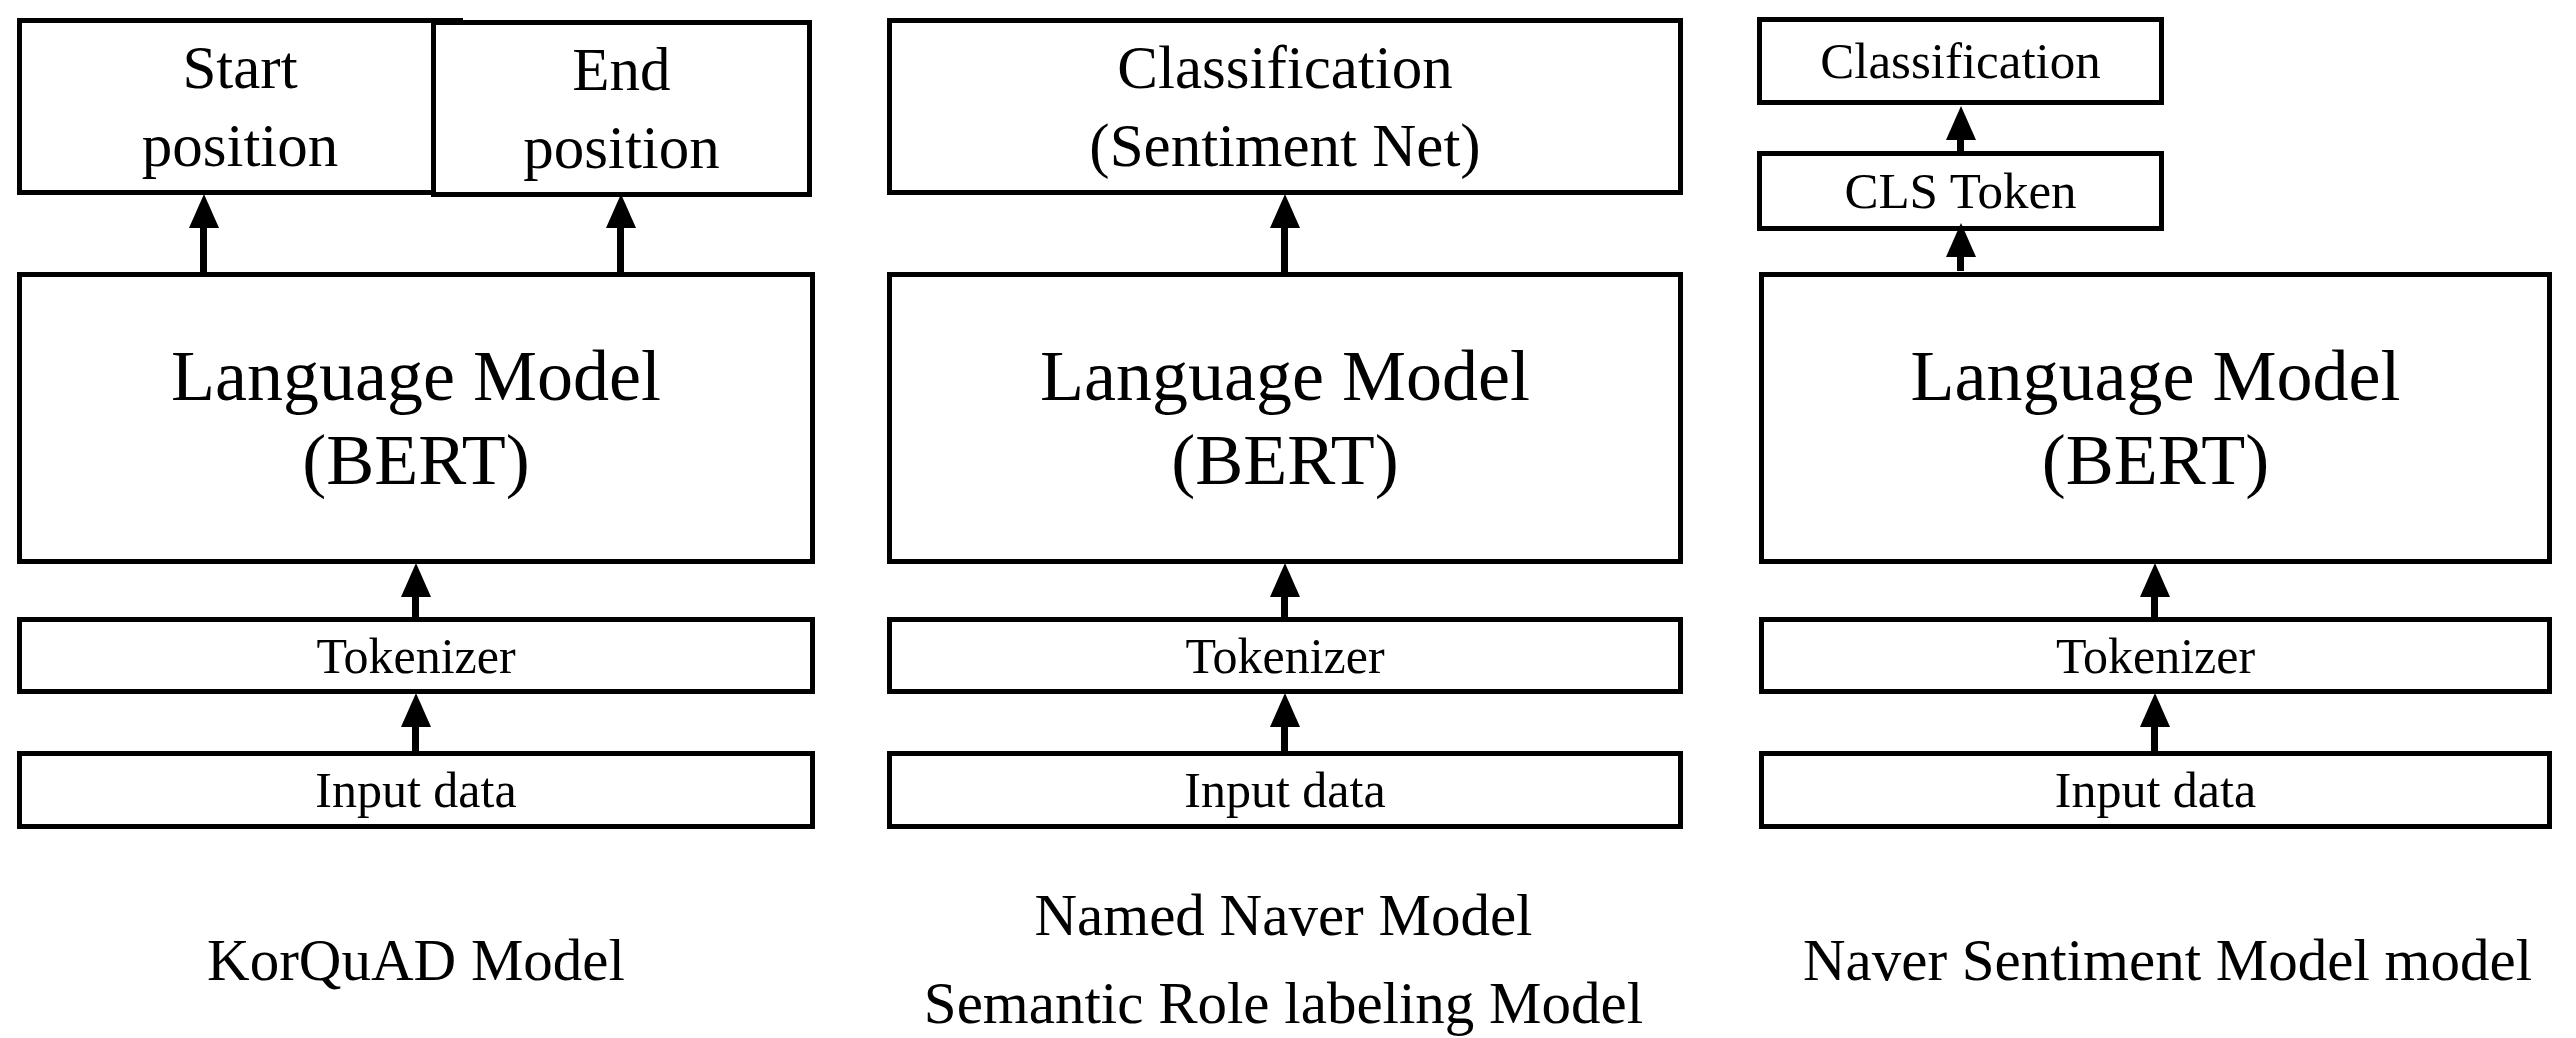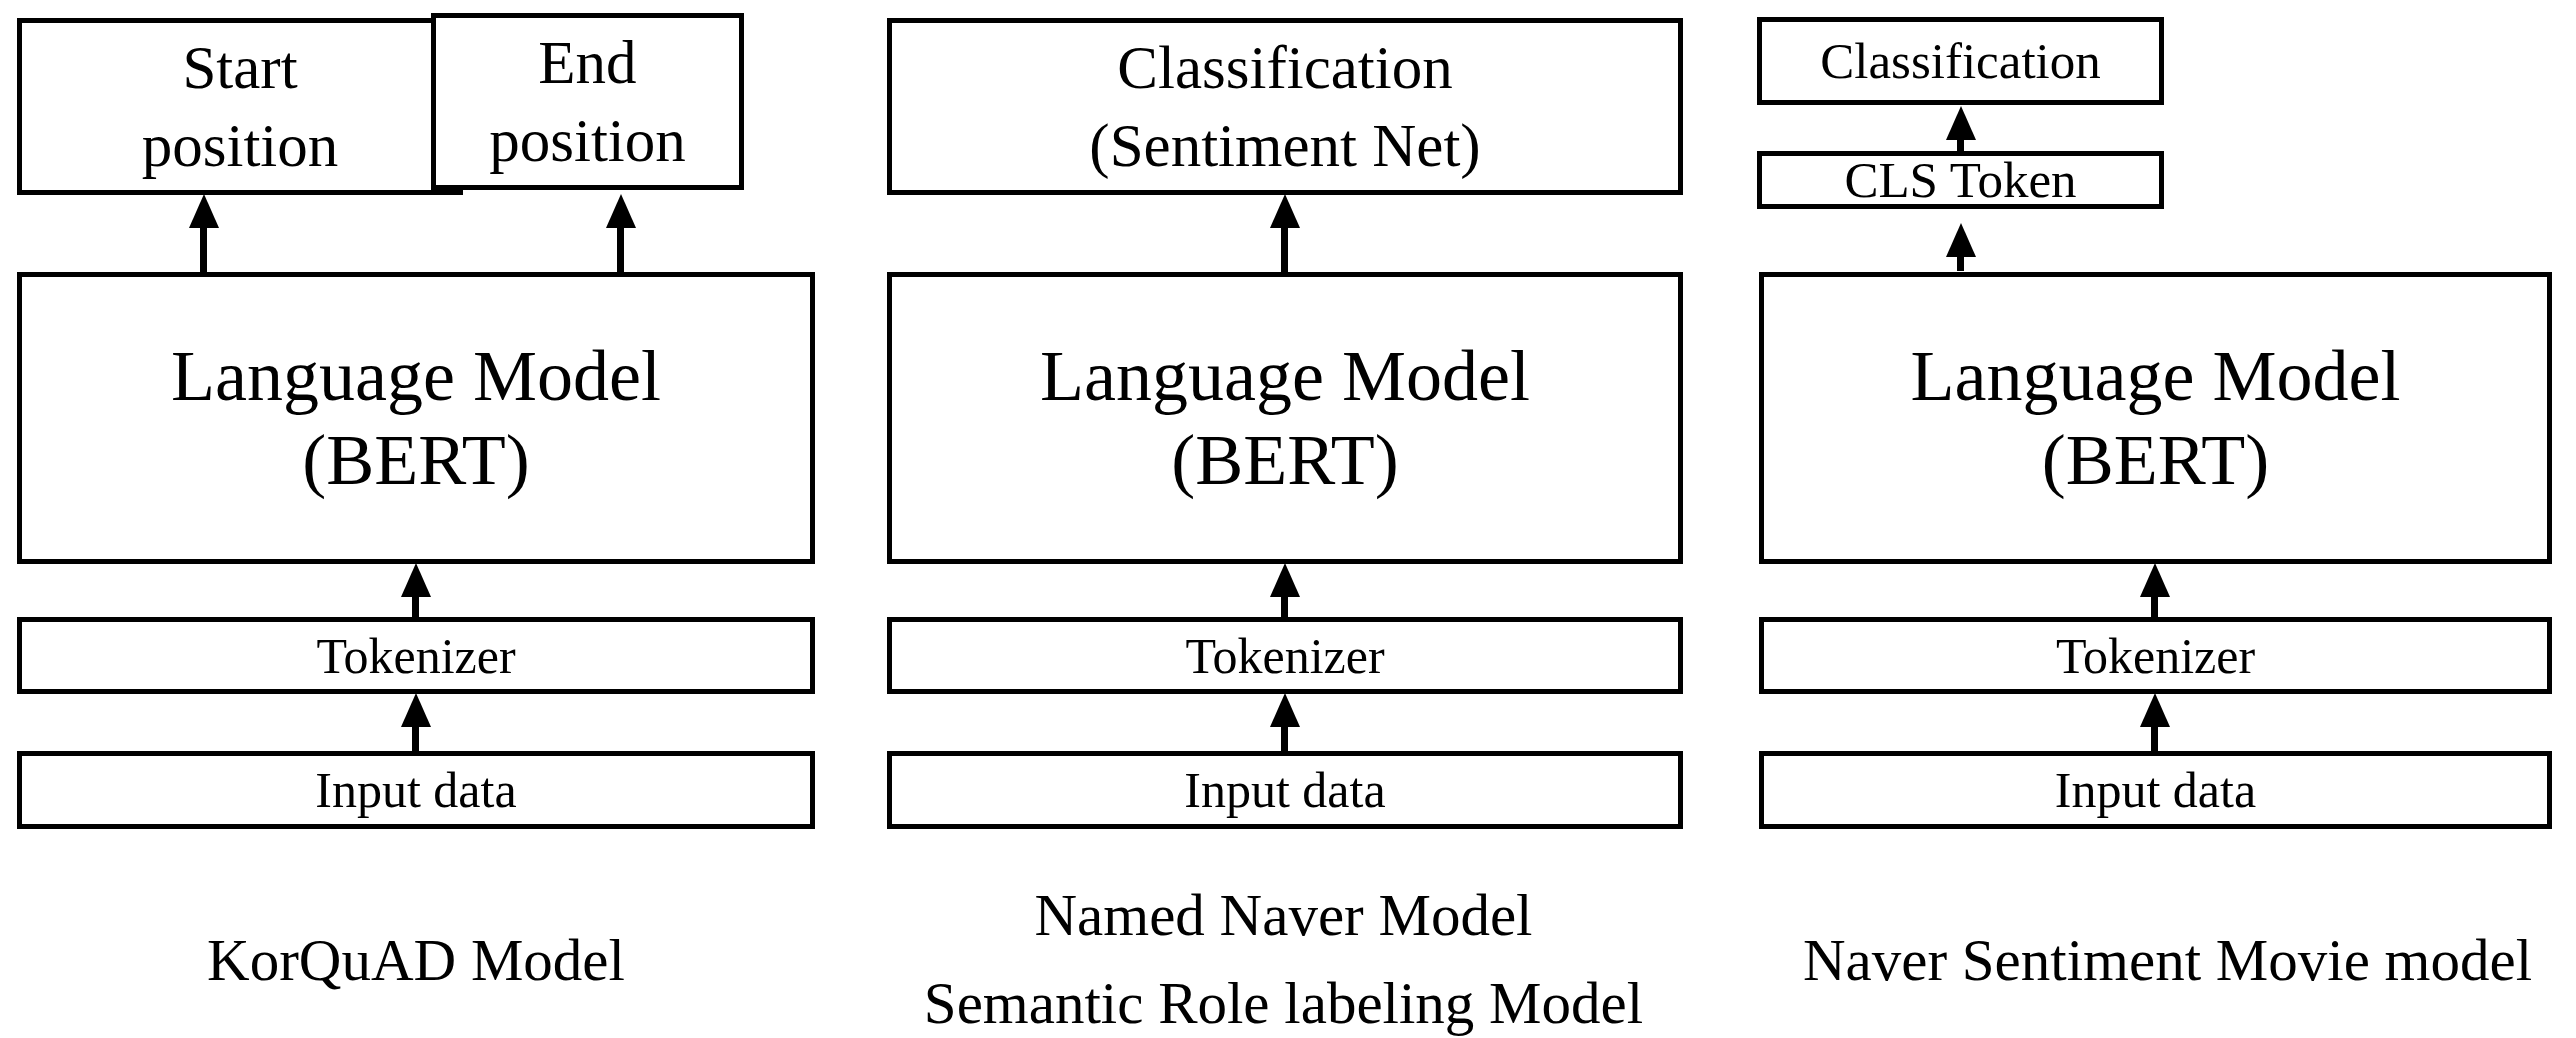--- a/index.html
+++ b/index.html
@@ -25,21 +25,21 @@
   }
   .arrow-head{
     width:0;height:0;flex:0 0 auto;
     border-left:15.5px solid transparent;border-right:15.5px solid transparent;
     border-bottom:34px solid #000;
   }
   .arrow-stem{width:7.8px;flex:1 1 auto;background:#000;margin-top:-3.1px;}
 
   
   #k-start{left:17px;top:18px;width:446px;height:177px;}
-  #k-end{left:431px;top:13px;width:313px;height:177px;justify-content:center;}
+  #k-end{left:431px;top:20px;width:381px;height:177px;justify-content:center;}
   #k-lm{left:17px;top:272px;width:798px;height:292px;}
   #k-tok{left:17px;top:617px;width:798px;height:77px;}
   #k-inp{left:17px;top:751px;width:798px;height:78px;}
   #k-cap{left:17px;top:916px;width:798px;}
   #k-a1{left:184px;top:194px;height:78px;}
   #k-a2{left:601px;top:194px;height:78px;}
   #k-a3{left:396px;top:563px;height:54px;}
   #k-a4{left:396px;top:693px;height:58px;}
 
   
@@ -47,21 +47,21 @@
   #n-lm{left:887px;top:272px;width:796px;height:292px;}
   #n-tok{left:887px;top:617px;width:796px;height:77px;}
   #n-inp{left:887px;top:751px;width:796px;height:78px;}
   #n-cap{left:857px;top:871px;width:853px;}
   #n-a1{left:1265px;top:194px;height:78px;}
   #n-a3{left:1265px;top:563px;height:54px;}
   #n-a4{left:1265px;top:693px;height:58px;}
 
   
   #s-class{left:1757px;top:17px;width:407px;height:88px;}
-  #s-cls{left:1757px;top:151px;width:407px;height:58px;}
+  #s-cls{left:1757px;top:151px;width:407px;height:80px;}
   #s-lm{left:1759px;top:272px;width:793px;height:292px;}
   #s-tok{left:1759px;top:617px;width:793px;height:77px;}
   #s-inp{left:1759px;top:751px;width:793px;height:78px;}
   #s-cap{left:1759px;top:916px;width:817px;}
   #s-a1{left:1941px;top:106px;height:46px;}
   #s-a2{left:1941px;top:223px;height:48px;}
   #s-a3{left:2135px;top:563px;height:54px;}
   #s-a4{left:2135px;top:693px;height:58px;}
 </style>
 </head>
@@ -161,16 +161,16 @@
   <div class="box" id="s-tok">
     <div class="lbl-sm">Tokenizer</div>
   </div>
   <div class="arrow" id="s-a4">
     <div class="arrow-head"></div>
     <div class="arrow-stem"></div>
   </div>
   <div class="box" id="s-inp">
     <div class="lbl-sm">Input data</div>
   </div>
-  <div class="caption" id="s-cap">Naver Sentiment Movie model</div>
+  <div class="caption" id="s-cap">Naver Sentiment Model model</div>
 
 </div>
 
 
 </body></html>

